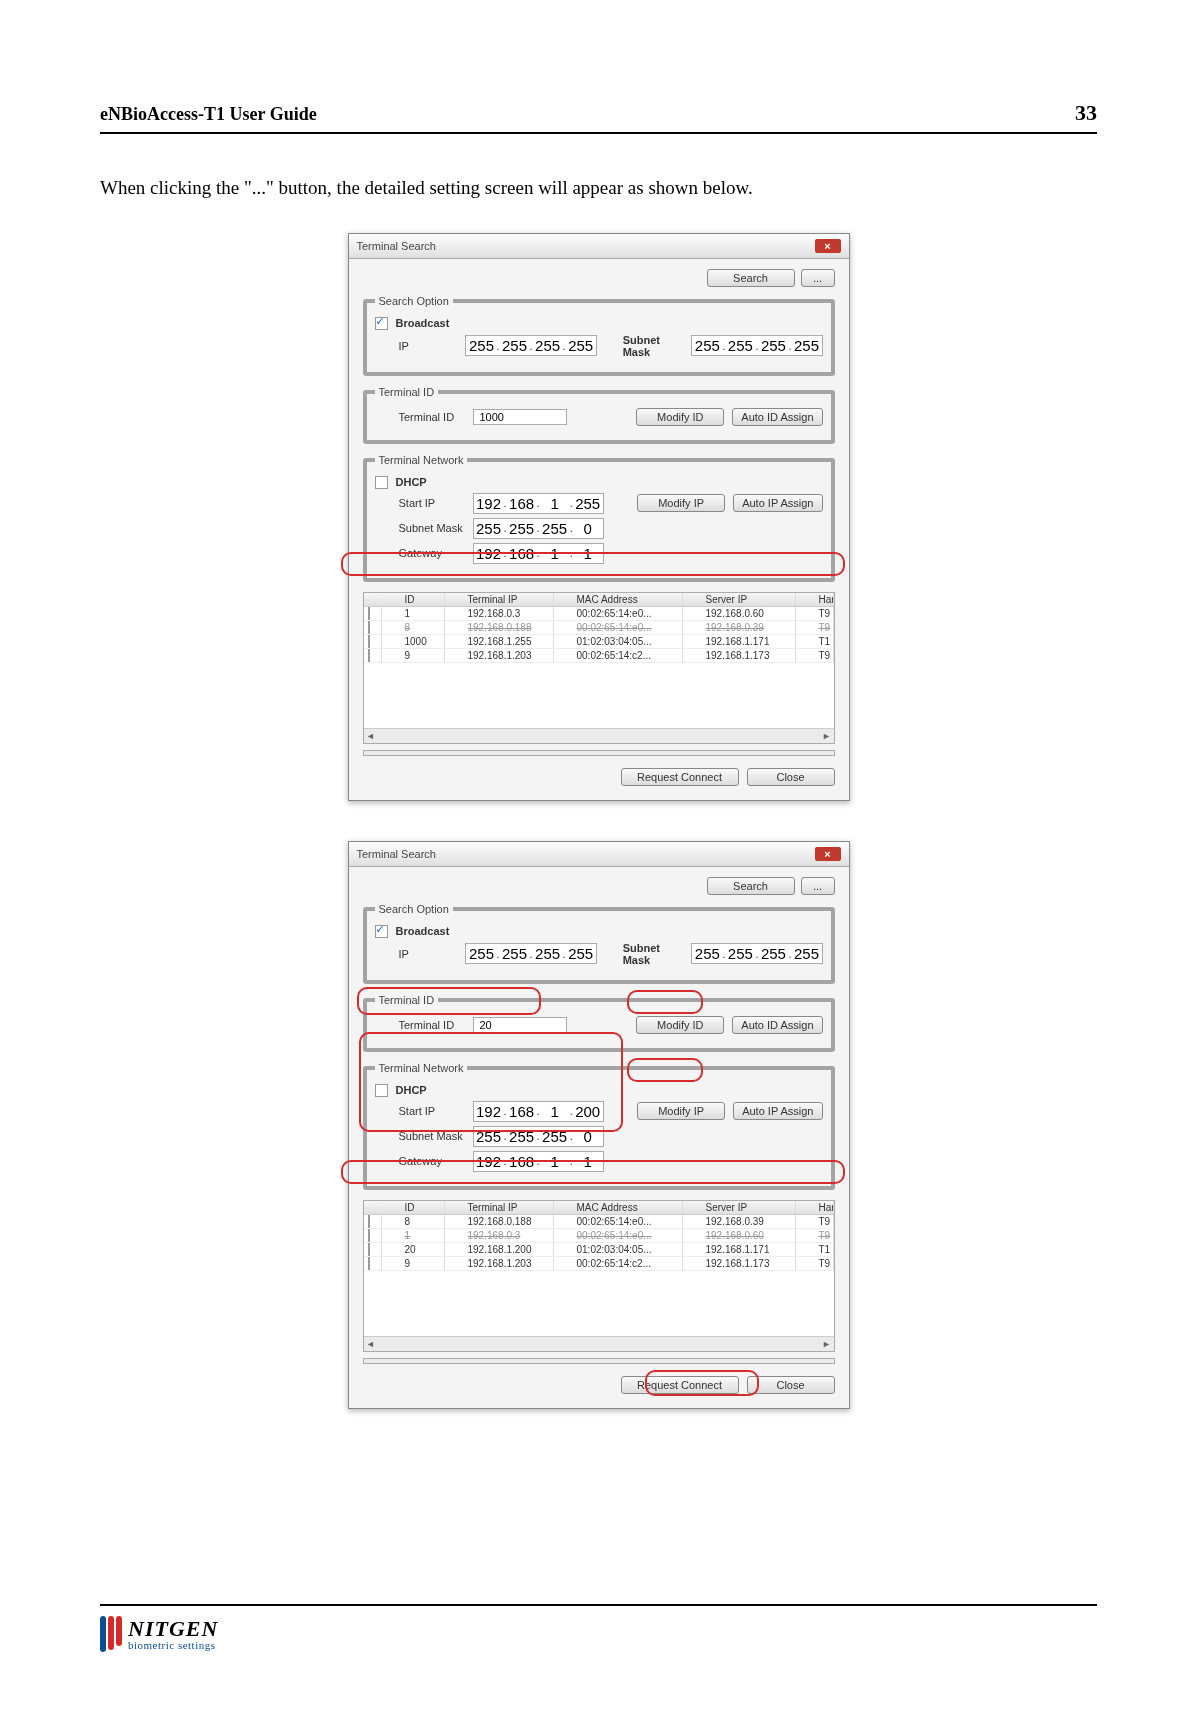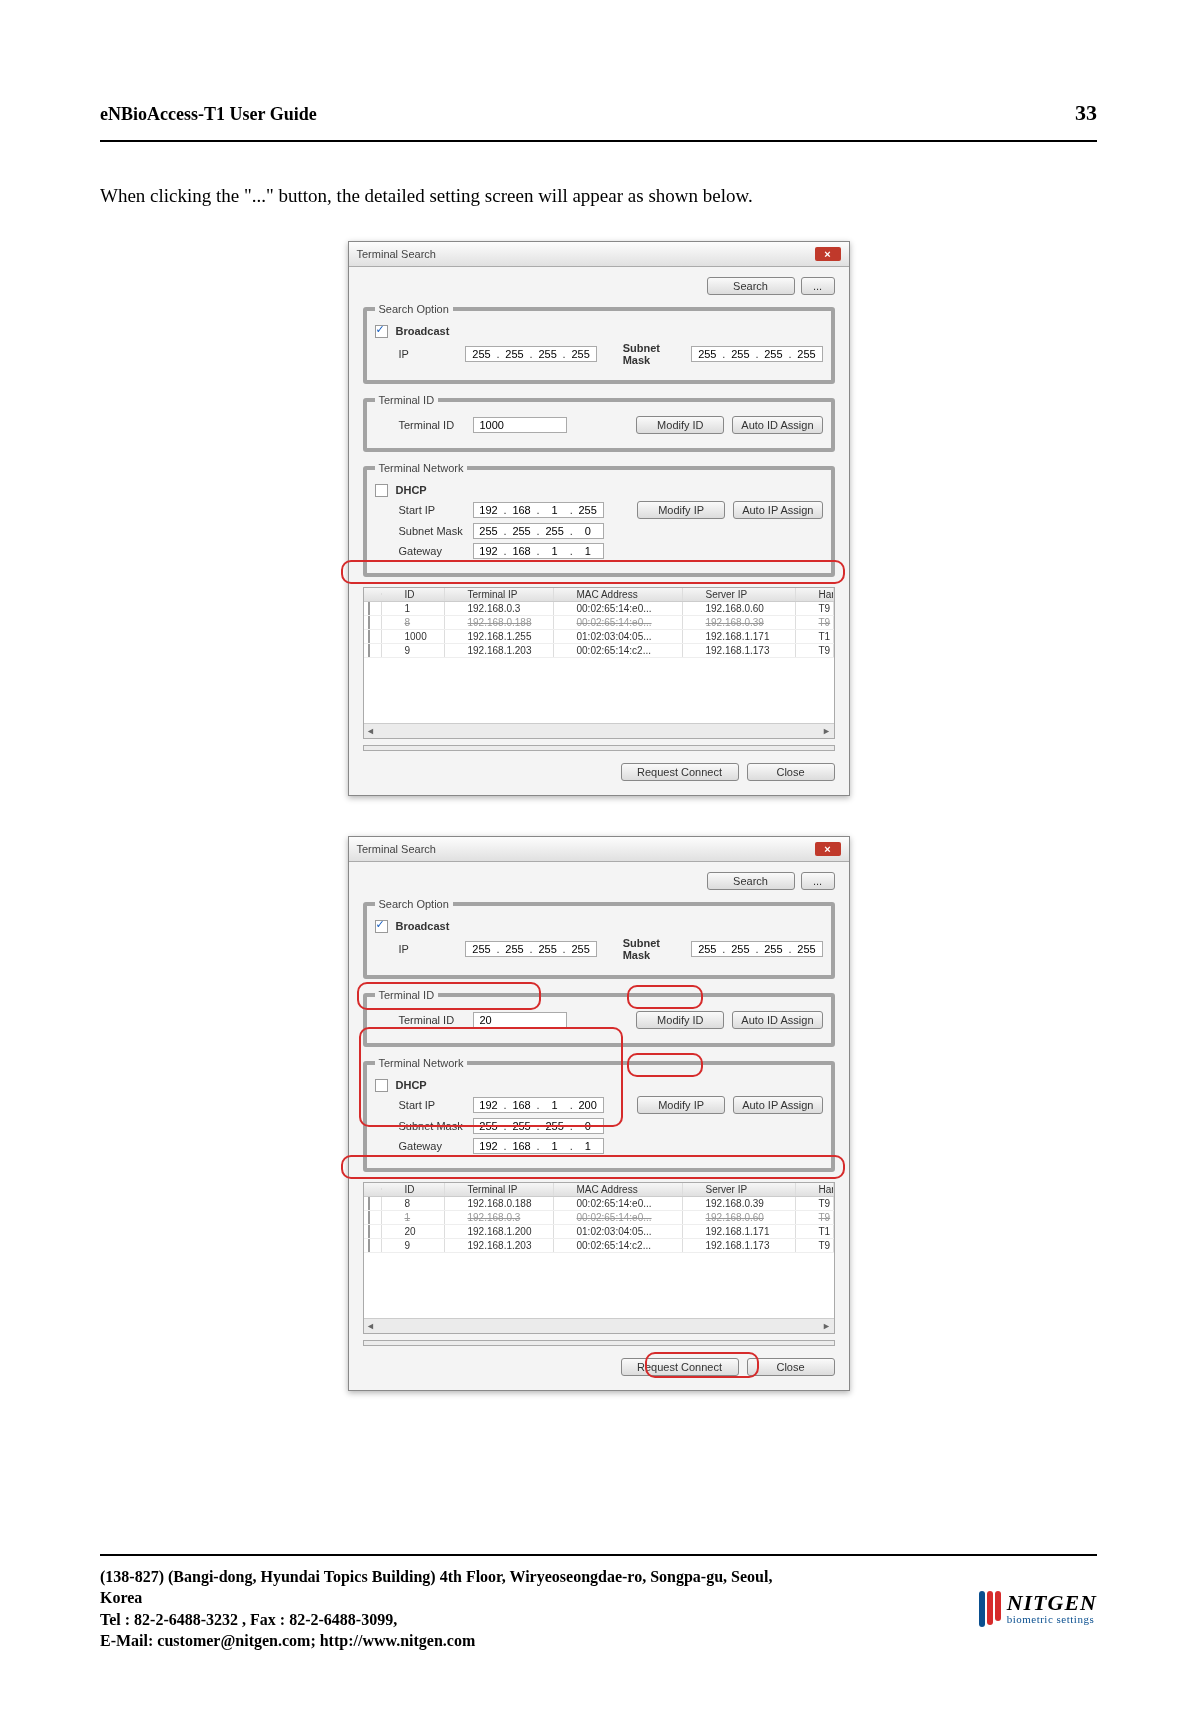--- a/index.html
+++ b/index.html
@@ -1,17 +1,17 @@
 <!DOCTYPE html>
 <html><head>
 <meta charset="utf-8">
 <style>
   body { font-family: "Times New Roman", serif; margin: 0; background: #fff; color: #000; width: 1197px; height: 1712px; position: relative; }
   .page { padding: 100px 100px 0 100px; }
-  .header-row { display: flex; justify-content: space-between; align-items: baseline; font-weight: bold; font-size: 18px; border-bottom: 2px solid #000; padding-bottom: 14px; margin-bottom: 40px; }
+  .header-row { display: flex; justify-content: space-between; align-items: baseline; font-weight: bold; font-size: 18px; border-bottom: 2px solid #000; padding-bottom: 6px; margin-bottom: 40px; }
   .page-title { }
   .page-num { font-size: 22px; }
   .body-text { font-size: 19px; line-height: 1.5; margin-bottom: 30px; text-align: justify; }
 
   
   .dialog-wrap { display: flex; justify-content: center; margin-bottom: 40px; }
   .dialog {
     width: 500px;
     border: 1px solid #888;
     background: #f4f4f4;
@@ -58,21 +58,21 @@
   }
   fieldset.grp legend { font-size: 11px; color: #444; padding: 0 4px; }
   .row { display: flex; align-items: center; gap: 8px; margin: 4px 0; }
   .lbl { width: 66px; padding-left: 24px; }
   .lbl2 { width: auto; font-weight: bold; }
   .cb { width: 11px; height: 11px; border: 1px solid #999; display: inline-block; position: relative; background:#fff; }
   .cb.checked::after { content: "✓"; position: absolute; top: -3px; left: 0; font-size: 11px; color: #145cbf; }
   input.ip-oct {
     width: 26px;
     border: 1px solid #aaa;
-    font-size: 11px;
+    font-size: 15px;
     text-align: center;
     padding: 1px;
     background: #fff;
   }
   .ipbox { display: inline-flex; align-items: center; gap: 2px; border: 1px solid #aaa; padding: 1px 2px; background: #fff; }
   .ipbox input.ip-oct { border: none; padding: 0; }
   .dot { font-size: 11px; }
   input.txt { border: 1px solid #aaa; font-size: 11px; padding: 1px 6px; width: 80px; background:#fff; }
   .tableish {
     border: 1px solid #aaa;
@@ -462,25 +462,20 @@
       <div class="annot" style="top:148px; left:278px; width:72px; height:20px; border-radius:10px;"></div>
       <div class="annot wide" style="top:190px; left:10px; width:260px; height:96px;"></div>
       <div class="annot" style="top:216px; left:278px; width:72px; height:20px; border-radius:10px;"></div>
       <div class="annot wide" style="top:318px; left:-8px; width:500px; height:20px;"></div>
       <div class="annot" style="bottom:12px; right:90px; width:110px; height:22px; border-radius:10px;"></div>
     </div>
   </div>
 </div>
 
 <div class="page-footer">
-  <div class="footer-text">
-    <div>(138-827) (Bangi-dong, Hyundai Topics Building) 4th Floor, Wiryeoseongdae-ro, Songpa-gu, Seoul, Korea</div>
-    <div>Tel : 82-2-6488-3232 , Fax : 82-2-6488-3099,</div>
-    <div>E-Mail: customer@nitgen.com;   http://www.nitgen.com</div>
-  </div>
   <div class="logo">
     <div class="logo-bars">
       <div class="bar b1"></div>
         <div class="bar b2"></div>
         <div class="bar b3"></div>
     </div>
     <div class="logo-words">
       <span class="logo-name">NITGEN</span>
       <span class="logo-sub">biometric settings</span>
     </div>

